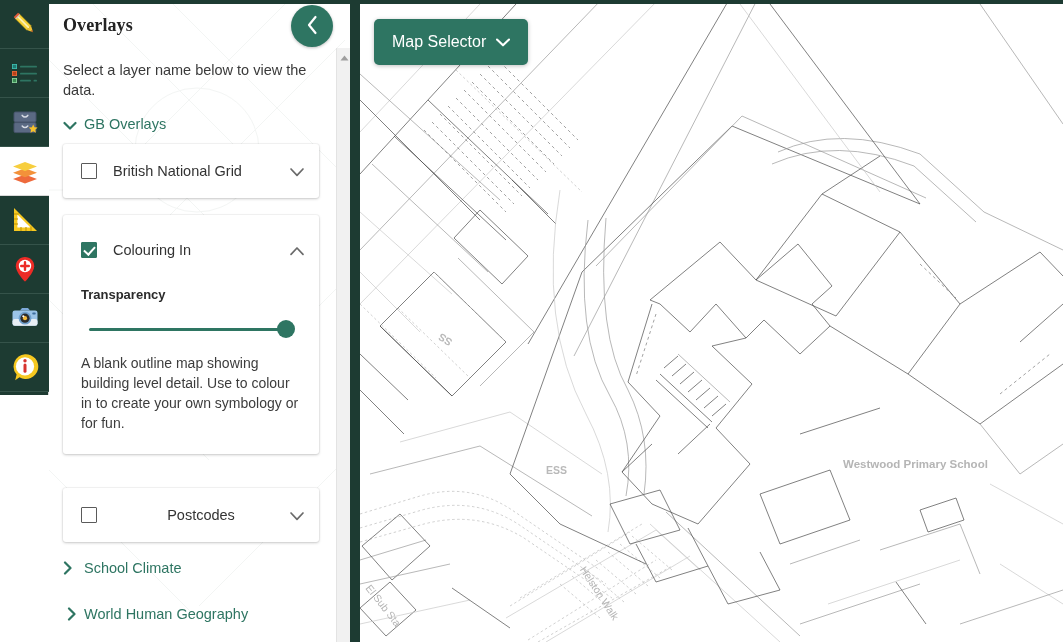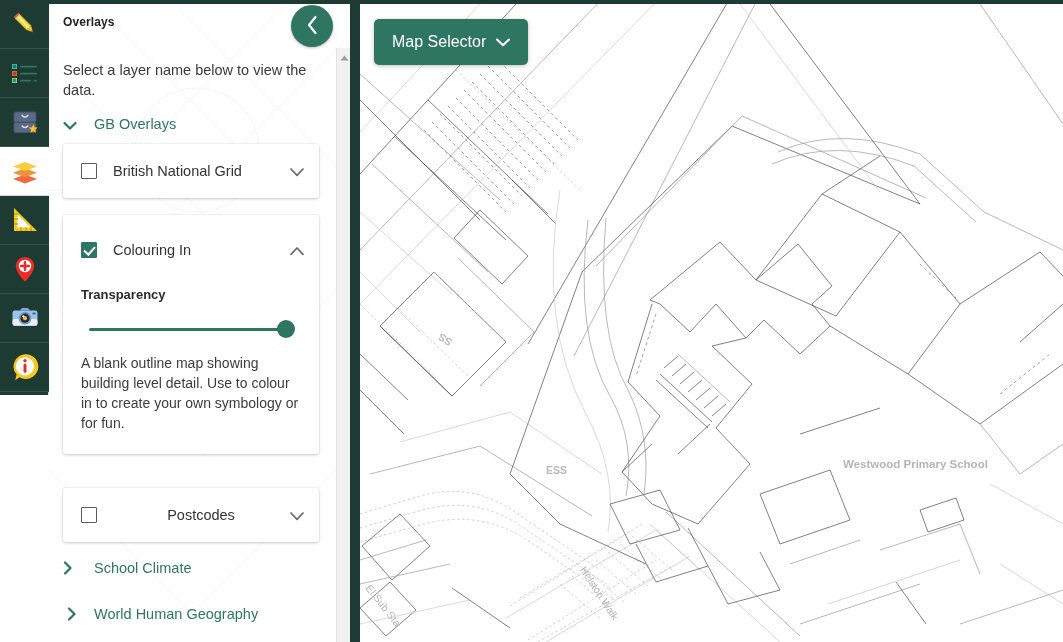--- a/index.html
+++ b/index.html
@@ -58,23 +58,24 @@
     pointer-events: none;
   }
   .panel-inner {
     position: relative;
     width: 296px; height: 642px;
     padding: 0;
   }
   .panel-title {
     position: absolute;
     left: 14px; top: 15px;
-    font-size: 12px; font-weight: bold;
+    font-size: 18px; font-weight: bold;
     color: #222222;
     letter-spacing: 0.1px;
+    font-family: Liberation Serif, serif;
   }
   .collapse-btn {
     position: absolute;
     left: 242px; top: 5px;
     width: 42px; height: 42px;
     border-radius: 50%;
     background: #2e7562;
     border: none;
     display: flex; align-items: center; justify-content: center;
     cursor: pointer;
@@ -85,21 +86,21 @@
     position: absolute;
     left: 14px; top: 61px;
     width: 252px;
     font-size: 14.5px;
     color: #3a3a3a;
     line-height: 1.35;
   }
   .group-header {
     position: absolute;
     left: 14px;
-    display: flex; align-items: center; gap: 17px;
+    display: flex; align-items: center; gap: 7px;
     cursor: pointer;
   }
   .group-header .glabel {
     font-size: 14.5px;
     color: #2e7562;
   }
   .chev {
     display: inline-block;
     width: 14px; height: 14px;
   }

